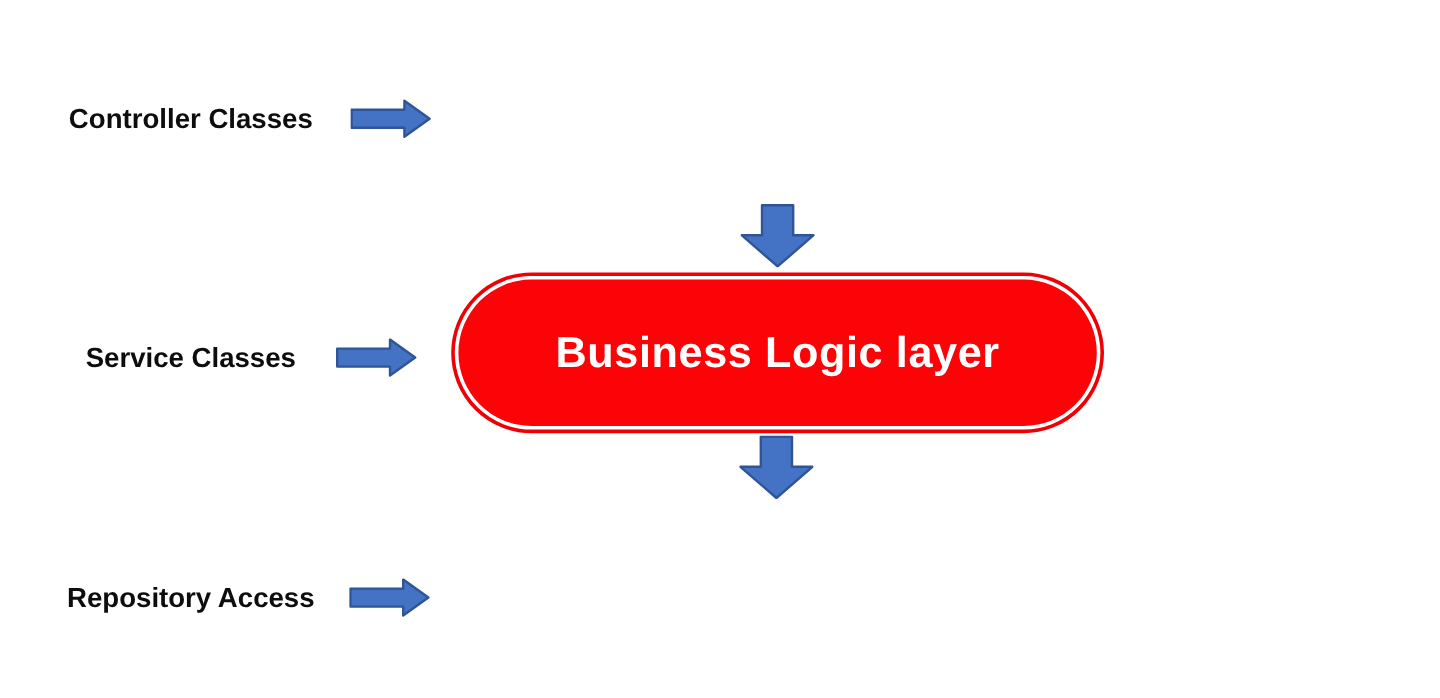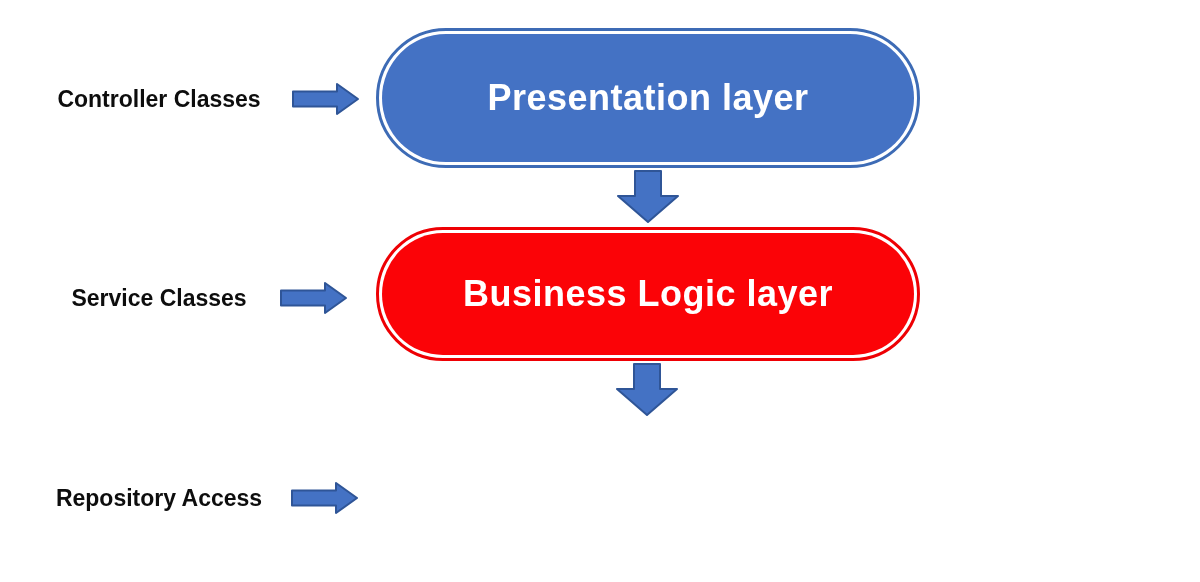--- a/index.html
+++ b/index.html
@@ -39,25 +39,20 @@
 </style>
 </head>
 <body>
 
 <div id="stage">
 
   <div class="side-label" style="top:85px;">Controller Classes</div>
   <svg class="label-arrow" style="left:256px;top:82px;" viewBox="0 0 68 34">
     <polygon points="1,9.5 45,9.5 45,2 66,17 45,32 45,24.5 1,24.5" stroke-width="2" stroke-linejoin="round" fill="#4472C4" stroke="#2F5597"></polygon>
   </svg>
-  <div class="pill blue" style="top:28px;height:140px;">
-    <div class="pill-inner">
-      <span>Presentation layer</span>
-    </div>
-  </div>
 
   <svg class="down-arrow" style="left:581px;top:170px;" viewBox="0 0 62 53">
     <polygon points="18,1 44,1 44,26 61,26 31,52 1,26 18,26" stroke-width="2" stroke-linejoin="round" fill="#4472C4" stroke="#2F5597"></polygon>
   </svg>
 
   <div class="side-label" style="top:284px;">Service Classes</div>
   <svg class="label-arrow" style="left:244px;top:281px;" viewBox="0 0 68 34">
     <polygon points="1,9.5 45,9.5 45,2 66,17 45,32 45,24.5 1,24.5" stroke-width="2" stroke-linejoin="round" fill="#4472C4" stroke="#2F5597"></polygon>
   </svg>
   <div class="pill red" style="top:227px;height:134px;text-align:right;">

